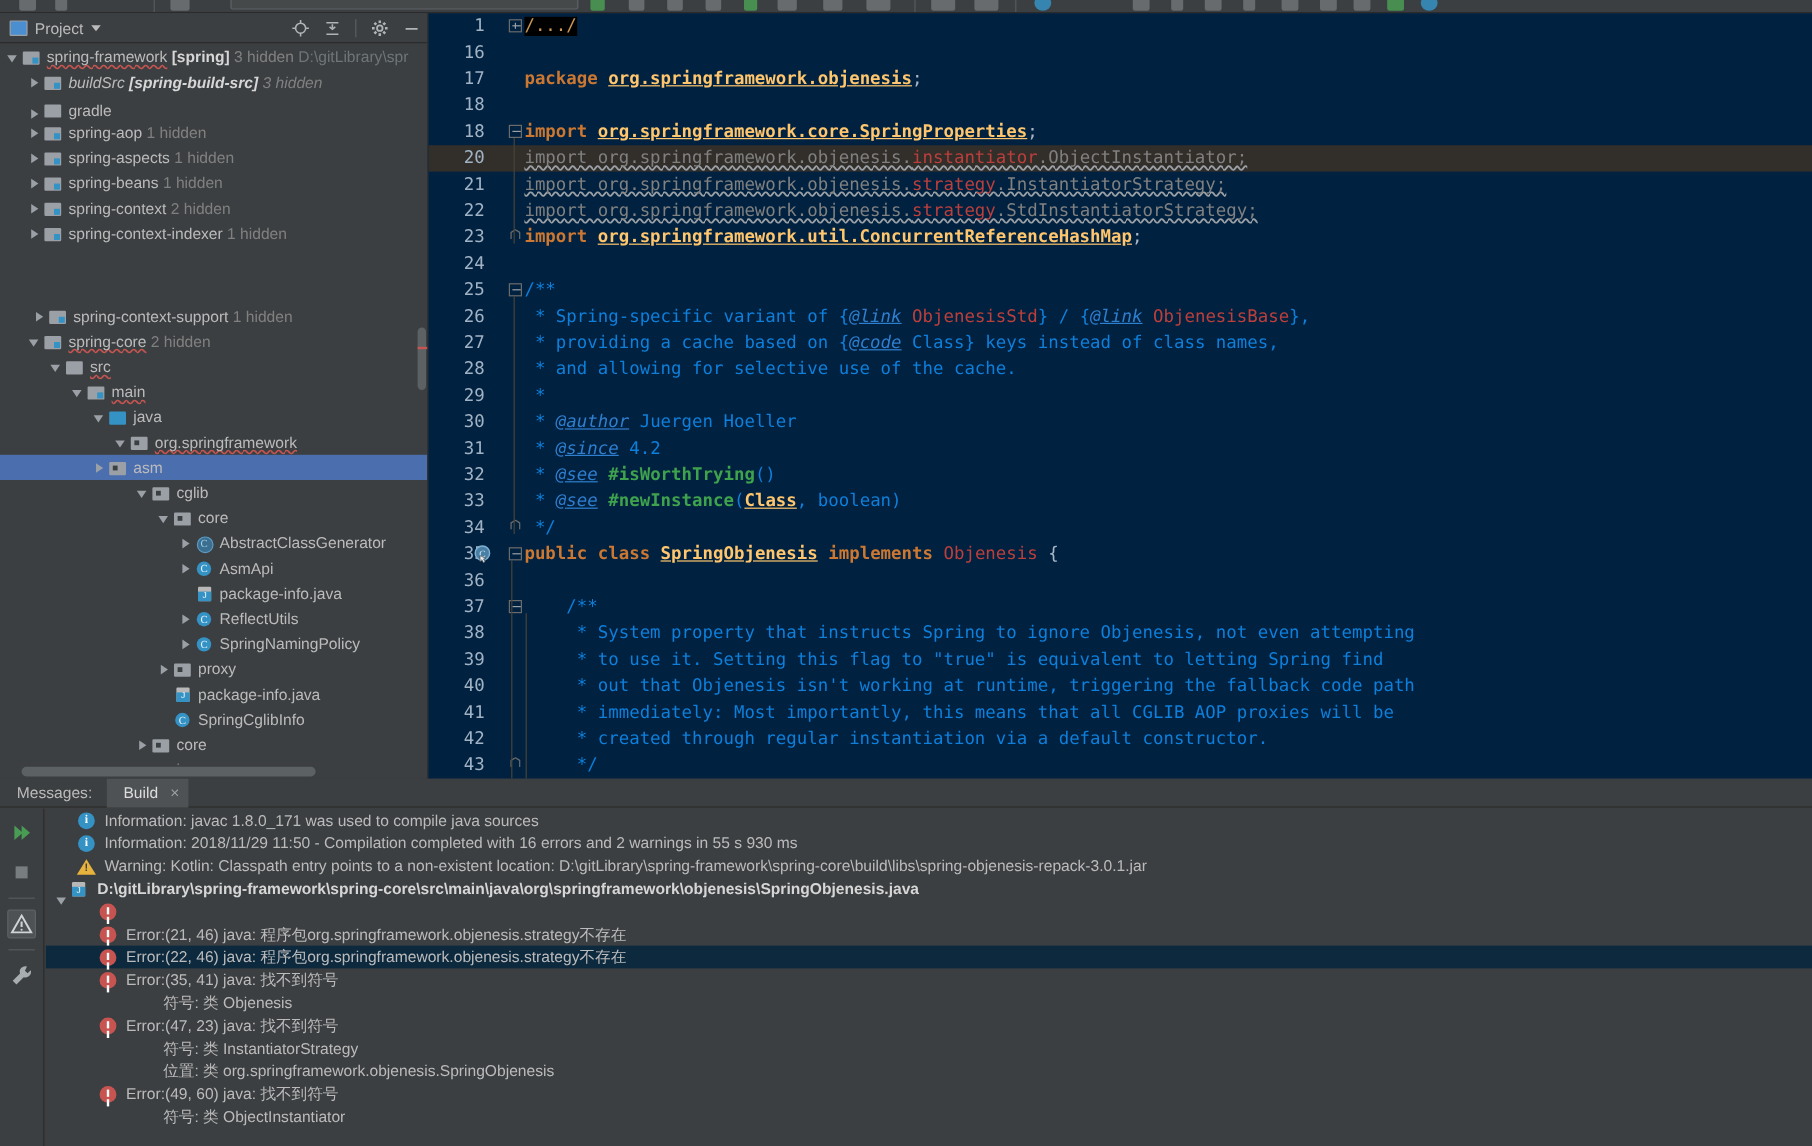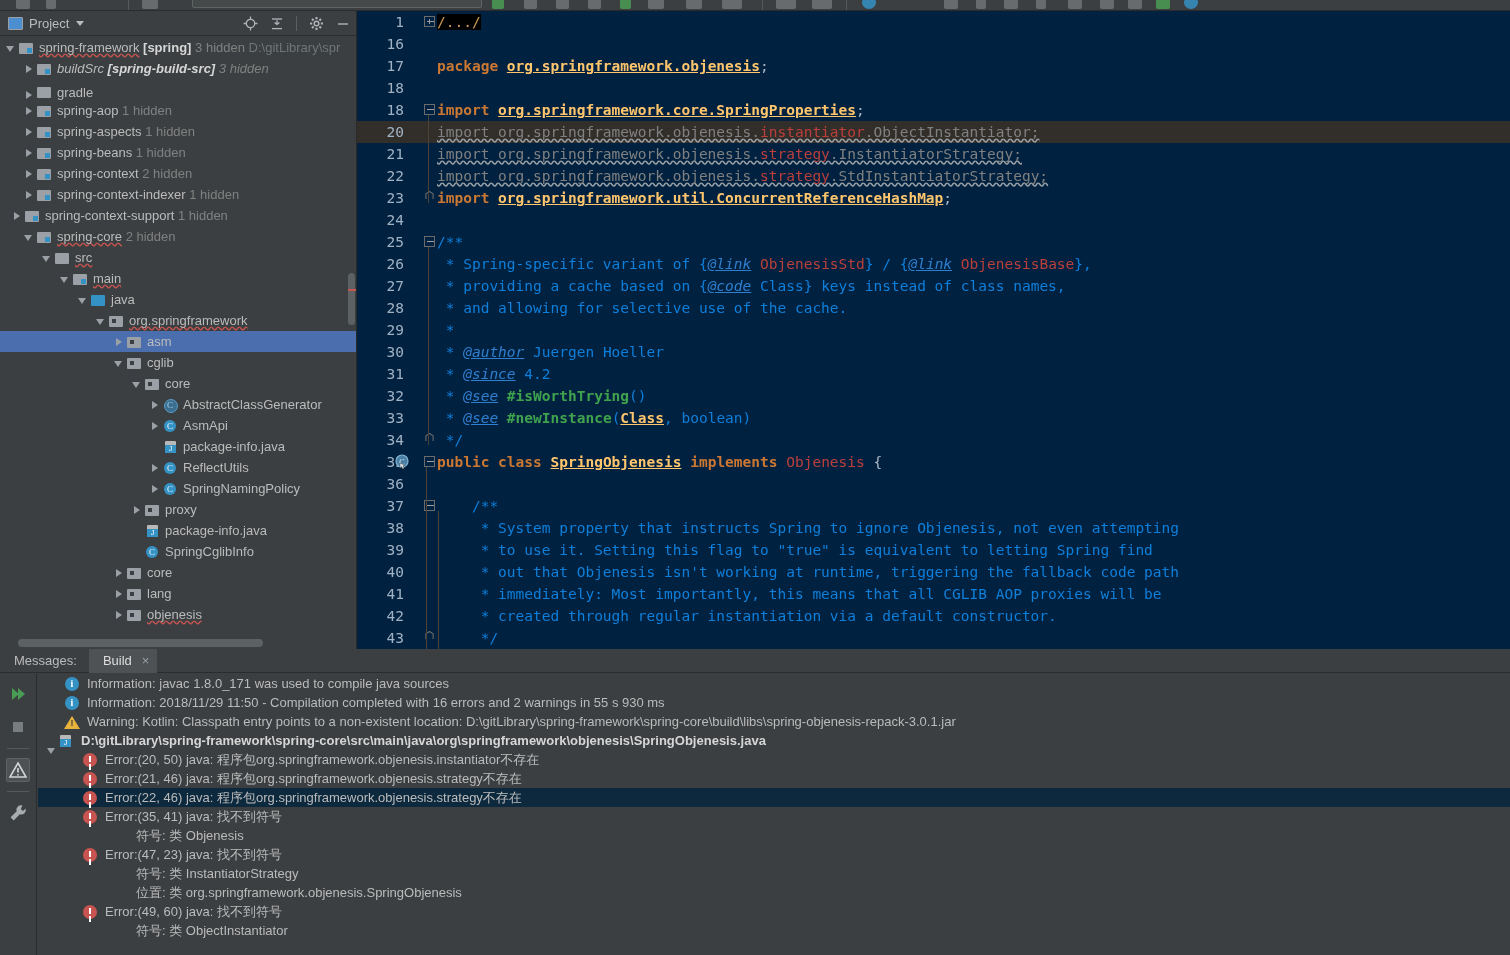--- a/index.html
+++ b/index.html
@@ -302,21 +302,21 @@
         <div class="node" style="padding-left: 24px;">
           <span class="arrow closed"></span>
           <span class="ico ic-module"></span>
           <span class="lbl"><span class="">spring-context</span> <span class="hidden-cnt">2 hidden</span></span>
         </div>
         <div class="node" style="padding-left: 24px;">
           <span class="arrow closed"></span>
           <span class="ico ic-module"></span>
           <span class="lbl"><span class="">spring-context-indexer</span> <span class="hidden-cnt">1 hidden</span></span>
         </div>
-        <div class="node" style="padding-left: 12px;">
+        <div class="node" style="padding-left: 28px; margin-top: 48px;">
           <span class="arrow closed"></span>
           <span class="ico ic-module"></span>
           <span class="lbl"><span class="">spring-context-support</span> <span class="hidden-cnt">1 hidden</span></span>
         </div>
         <div class="node" style="padding-left: 24px;">
           <span class="arrow open"></span>
           <span class="ico ic-module"></span>
           <span class="lbl"><span class="squig">spring-core</span> <span class="hidden-cnt">2 hidden</span></span>
         </div>
         <div class="node" style="padding-left: 42px;">
@@ -332,21 +332,21 @@
         <div class="node" style="padding-left: 78px;">
           <span class="arrow open"></span>
           <span class="ico ic-folder-blue"></span>
           <span class="lbl"><span class="">java</span></span>
         </div>
         <div class="node" style="padding-left: 96px;">
           <span class="arrow open"></span>
           <span class="ico ic-pkg"></span>
           <span class="lbl"><span class="squig">org.springframework</span></span>
         </div>
-        <div class="node selected" style="padding-left: 114px;">
+        <div class="node selected" style="padding-left: 78px;">
           <span class="arrow closed"></span>
           <span class="ico ic-pkg"></span>
           <span class="lbl"><span class="">asm</span></span>
         </div>
         <div class="node" style="padding-left: 114px;">
           <span class="arrow open"></span>
           <span class="ico ic-pkg"></span>
           <span class="lbl"><span class="">cglib</span></span>
         </div>
         <div class="node" style="padding-left: 132px;">
@@ -510,21 +510,20 @@
             <span class="m-ico ic-warn"></span>
             <span>Warning: Kotlin: Classpath entry points to a non-existent location: D:\gitLibrary\spring-framework\spring-core\build\libs\spring-objenesis-repack-3.0.1.jar</span>
           </div>
           <div class="msg-row" style="padding-left: 8px;">
             <span class="msg-arrow open"></span>
             <span class="m-ico ic-java"></span>
             <span class="msg-bold">D:\gitLibrary\spring-framework\spring-core\src\main\java\org\springframework\objenesis\SpringObjenesis.java</span>
           </div>
           <div class="msg-row" style="padding-left: 44px;">
             <span class="m-ico ic-error"></span>
-            <span>Error:(20, 50)  java: 程序包org.springframework.objenesis.instantiator不存在</span>
           </div>
           <div class="msg-row" style="padding-left: 44px;">
             <span class="m-ico ic-error"></span>
             <span>Error:(21, 46)  java: 程序包org.springframework.objenesis.strategy不存在</span>
           </div>
           <div class="msg-row selected" style="padding-left: 44px;">
             <span class="m-ico ic-error"></span>
             <span>Error:(22, 46)  java: 程序包org.springframework.objenesis.strategy不存在</span>
           </div>
           <div class="msg-row" style="padding-left: 44px;">

